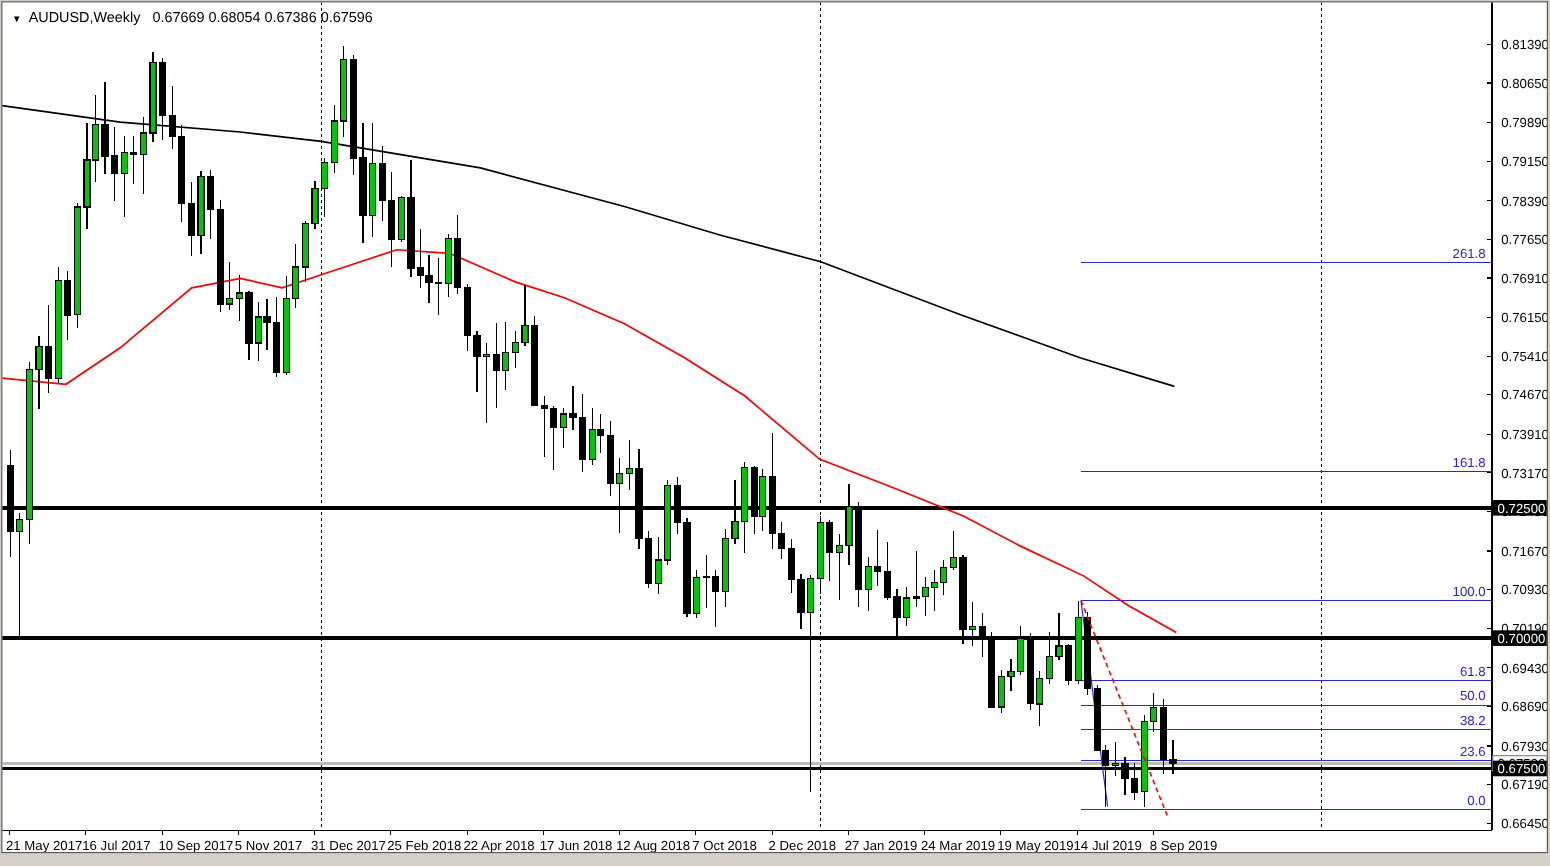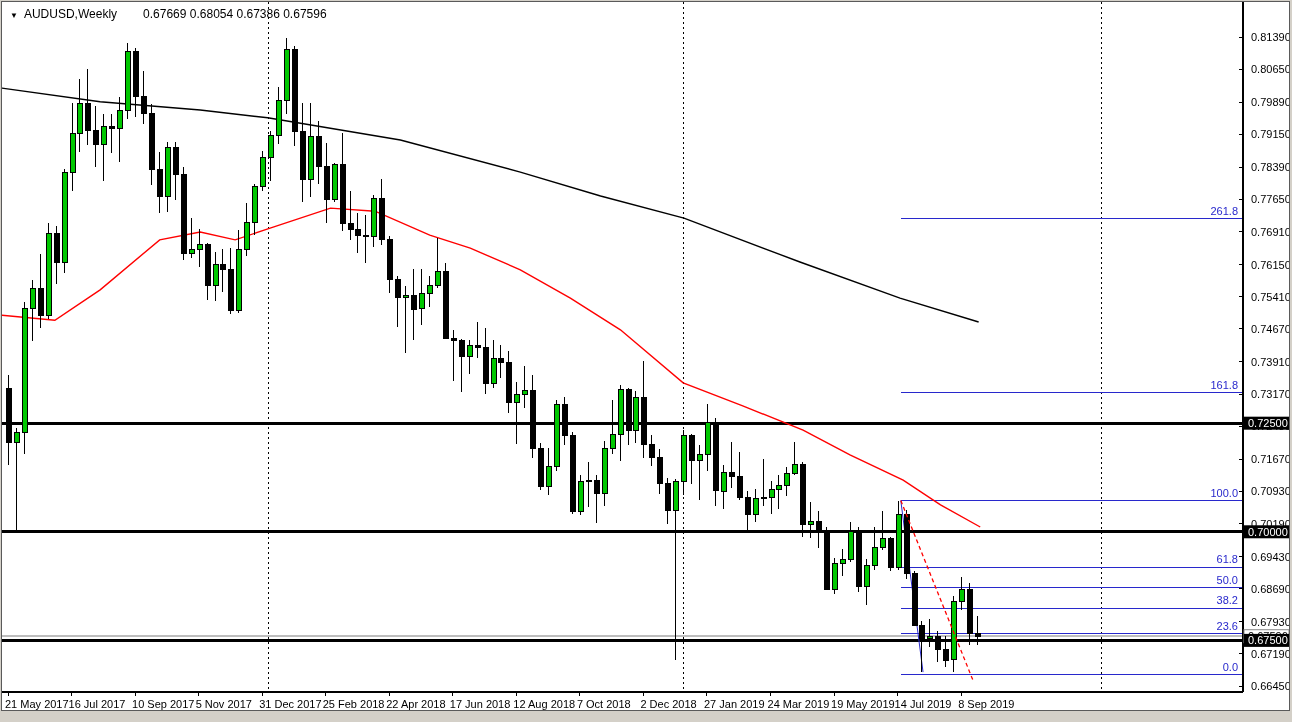--- a/index.html
+++ b/index.html
@@ -13,21 +13,21 @@
     background:#ffffff;border:1px solid #5a5a5a;
   }
   #chart-svg{position:absolute;left:0;top:0;}
   #chart-title{
     position:absolute;left:8px;top:5px;
     font-size:12px;color:#000;white-space:pre;
     display:flex;align-items:center;gap:6px;
     z-index:5;
   }
   #chart-title .marker{font-size:8px;position:relative;top:1px;}
-  #chart-title .ohlc{margin-left:20px;}
+  #chart-title .ohlc{margin-left:4px;}
 </style>
 </head>
 <body>
 
 <div id="chart-window">
   <svg id="chart-svg" width="1287" height="708" viewBox="0 0 1287 708">
       <g shape-rendering="crispEdges">
         <line x1="266.13325" y1="0" x2="266.13325" y2="690" stroke="#000000" stroke-width="1" stroke-dasharray="2,3"></line>
         <line x1="681.9492999999999" y1="0" x2="681.9492999999999" y2="690" stroke="#000000" stroke-width="1" stroke-dasharray="2,3"></line>
         <line x1="1099.35395" y1="0" x2="1099.35395" y2="690" stroke="#000000" stroke-width="1" stroke-dasharray="2,3"></line>

